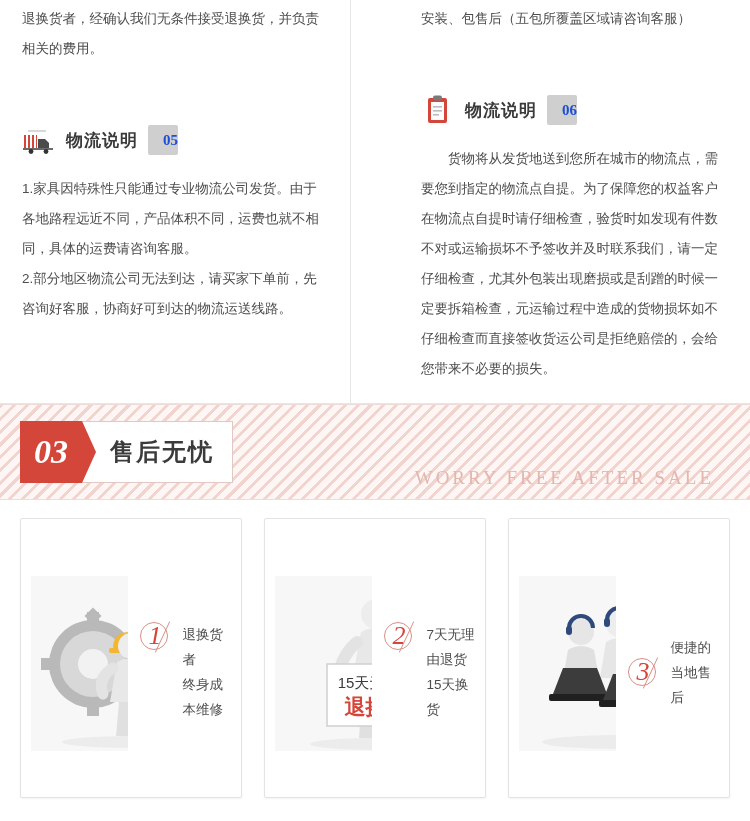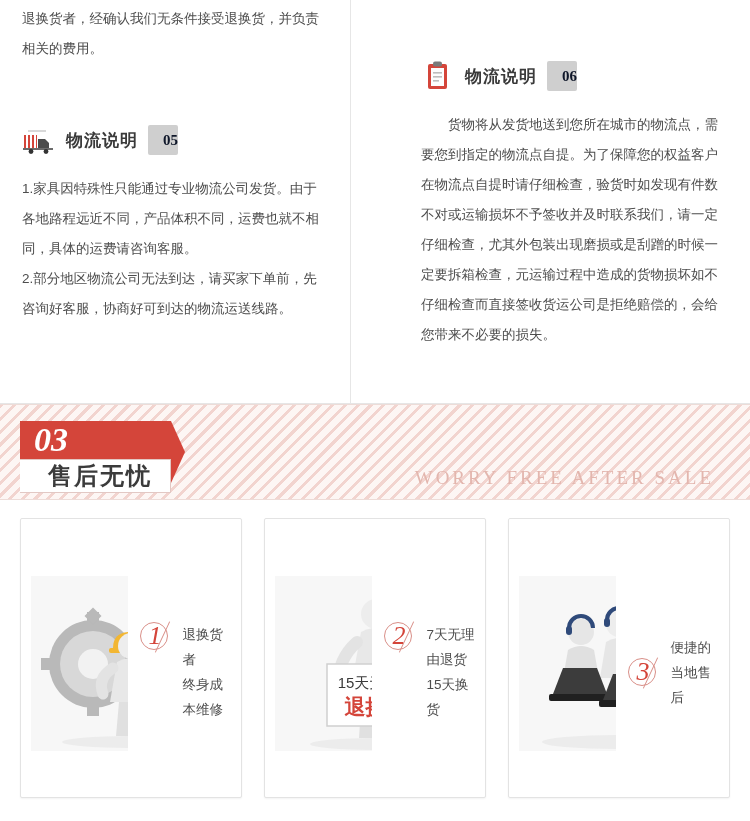--- a/index.html
+++ b/index.html
@@ -55,21 +55,21 @@
     font-size: 17px;
     color: #3a3a3a;
     font-weight: bold;
     letter-spacing: 1px;
     margin-right: 10px;
   }
   .sec-num {
     width: 30px;
     height: 30px;
     background: #cfcfcf;
-    color: #0f172a;
+    color: #1d4ed8;
     font-size: 15px;
     font-weight: bold;
     display: flex;
     align-items: center;
     justify-content: center;
     border-radius: 2px;
     font-family: "Liberation Serif", serif;
     padding-left: 15px;
   }
 
@@ -96,21 +96,20 @@
     border-bottom: 1px solid #eddcd8;
     overflow: hidden;
   }
   .banner-inner {
     position: absolute;
     left: 20px;
     top: 16px;
     display: flex;
     align-items: stretch;
     height: 62px;
-    flex-direction: column;
   }
   .banner-num {
     background: #d4453a;
     color: #fff;
     font-size: 34px;
     font-weight: bold;
     font-family: "Liberation Serif", serif;
     padding: 0 14px;
     display: flex;
     align-items: center;
@@ -241,20 +240,21 @@
       <div class="sec-num">05</div>
     </div>
 
     <div class="sec-body">
       <p>1.家具因特殊性只能通过专业物流公司发货。由于各地路程远近不同，产品体积不同，运费也就不相同，具体的运费请咨询客服。</p>
       <p>2.部分地区物流公司无法到达，请买家下单前，先咨询好客服，协商好可到达的物流运送线路。</p>
     </div>
   </div>
 
   <div class="col right">
+    <div class="carryover">安装、包售后（五包所覆盖区域请咨询客服）</div>
 
     <div class="sec-head">
       <div class="sec-icon">
         <svg width="34" height="34" viewBox="0 0 34 34">
           <rect x="7" y="5" width="19" height="25" rx="2" fill="#d4453a"></rect>
           <rect x="10" y="9" width="13" height="18" fill="#fdfdfd"></rect>
           <rect x="12" y="2.5" width="9" height="5" rx="2" fill="#7a7a7a"></rect>
           <rect x="12" y="13" width="9" height="1.6" fill="#bdbdbd"></rect>
           <rect x="12" y="17" width="9" height="1.6" fill="#bdbdbd"></rect>
           <rect x="12" y="21" width="6" height="1.6" fill="#bdbdbd"></rect>

